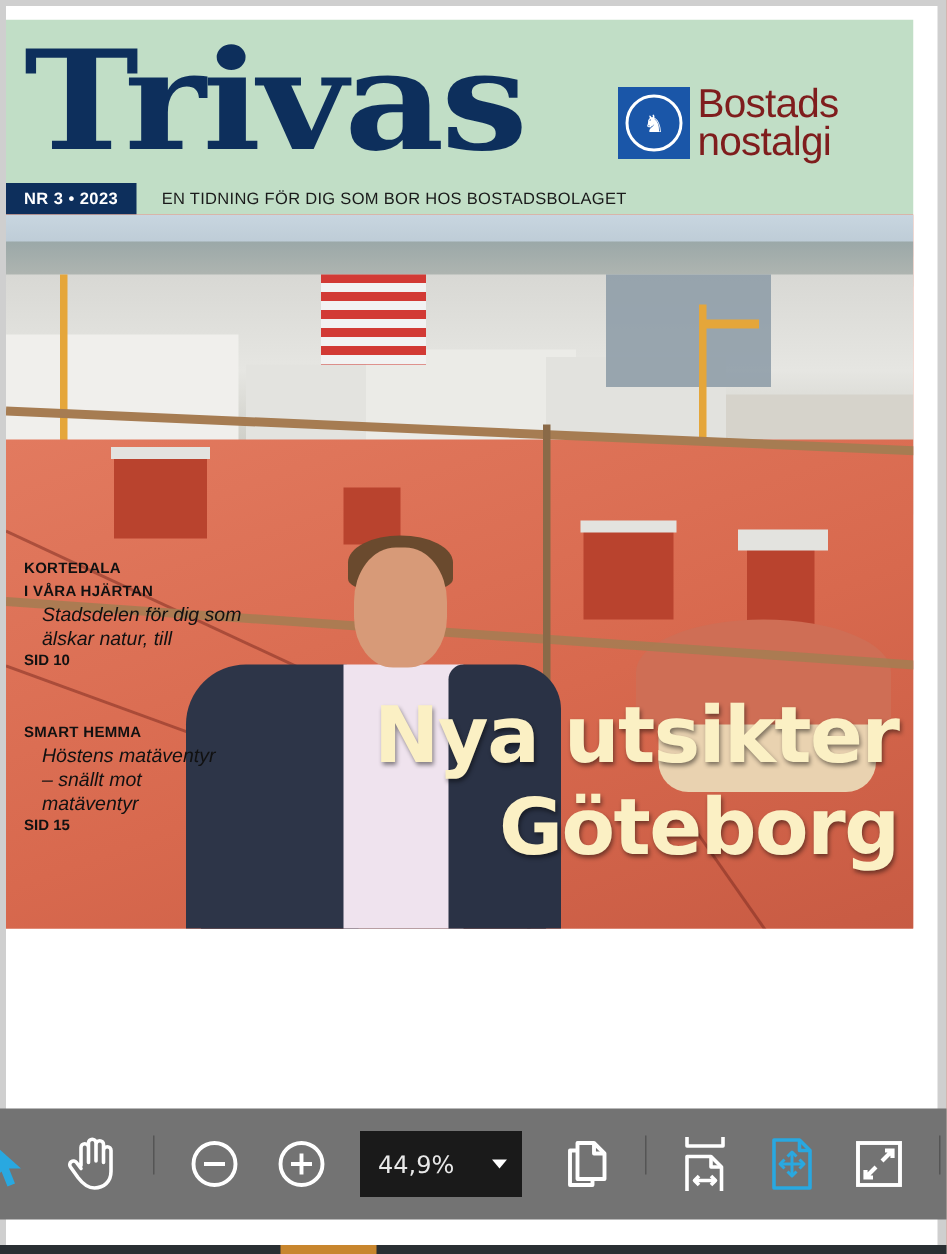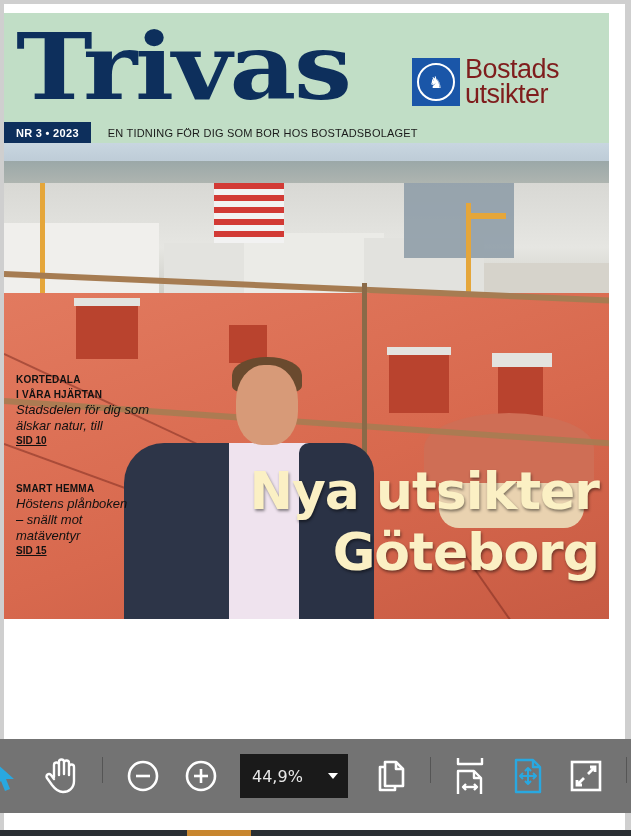--- a/index.html
+++ b/index.html
@@ -65,22 +65,22 @@
     .hair { position: absolute; left: 228px; top: 214px; width: 70px; height: 36px; border-radius: 50% 50% 20% 20%; background: #6a4a2e; }
     .shirt { position: absolute; left: 225px; top: 300px; width: 80px; height: 190px; background: #efe3ee; }
     .jacket-l { position: absolute; left: 120px; top: 300px; width: 115px; height: 230px; background: #2d3548; border-radius: 40px 10px 10px 20px; }
     .jacket-r { position: absolute; left: 295px; top: 300px; width: 75px; height: 260px; background: #2a3245; border-radius: 10px 30px 10px 10px; }
     .legs { position: absolute; left: 125px; top: 440px; width: 240px; height: 240px; background: #252b3a; border-radius: 60px 60px 0 0; }
     .hand { position: absolute; width: 34px; height: 60px; background: #e0b09a; border-radius: 12px; }
 
     
     .teaser { position: absolute; left: 12px; color: #111; }
     .teaser .kicker { font-family: "Liberation Sans", sans-serif; font-weight: bold; font-size: 10px; line-height: 15px; letter-spacing: 0.2px; }
-    .teaser .desc { font-family: "Liberation Sans", sans-serif; font-style: italic; font-size: 13px; line-height: 16px; }
-    .teaser .page-ref { font-family: "Liberation Sans", sans-serif; font-weight: bold; font-size: 10px; line-height: 13px; text-decoration: underline; }
+    .teaser .desc { font-family: "Liberation Sans", sans-serif; font-style: italic; font-size: 13px; line-height: 16px; margin-left: 12px; }
+    .teaser .page-ref { font-family: "Liberation Sans", sans-serif; font-weight: bold; font-size: 10px; line-height: 13px; }
 
     
     .headline {
       position: absolute; right: 10px; top: 448px; text-align: right;
       font-family: "DejaVu Sans", sans-serif; font-weight: bold; color: #fbf0c4;
       font-size: 52px; line-height: 61px; letter-spacing: -1px;
       text-shadow: 1px 2px 3px rgba(0,0,0,.45);
     }
 
     
@@ -108,21 +108,21 @@
     <div class="cover">
 
       <div class="masthead">
         <div class="title">Trivas</div>
         <div class="brand">
           <div class="brand-seal">
             <div class="ring">♞</div>
           </div>
           <div class="brand-text">
             <div>Bostads</div>
-            <div>utsikter</div>
+            <div>nostalgi</div>
           </div>
         </div>
         <div class="issue-bar">
           <div class="issue-badge">NR 3 • 2023</div>
           <div class="tagline">EN TIDNING FÖR DIG SOM BOR HOS BOSTADSBOLAGET</div>
         </div>
       </div>
 
       <div class="photo">
         <div class="sky"></div>
@@ -170,21 +170,21 @@
       <div class="teaser" style="top:359px;">
         <div class="kicker">KORTEDALA</div>
         <div class="kicker">I VÅRA HJÄRTAN</div>
         <div class="desc">Stadsdelen för dig som</div>
         <div class="desc">älskar natur, till</div>
         <div class="page-ref">SID 10</div>
       </div>
 
       <div class="teaser" style="top:468px;">
         <div class="kicker">SMART HEMMA</div>
-        <div class="desc">Höstens plånboken</div>
+        <div class="desc">Höstens matäventyr</div>
         <div class="desc">– snällt mot</div>
         <div class="desc">matäventyr</div>
         <div class="page-ref">SID 15</div>
       </div>
 
       <div class="headline">
         <div>Nya utsikter</div>
         <div>Göteborg</div>
       </div>
     </div>

